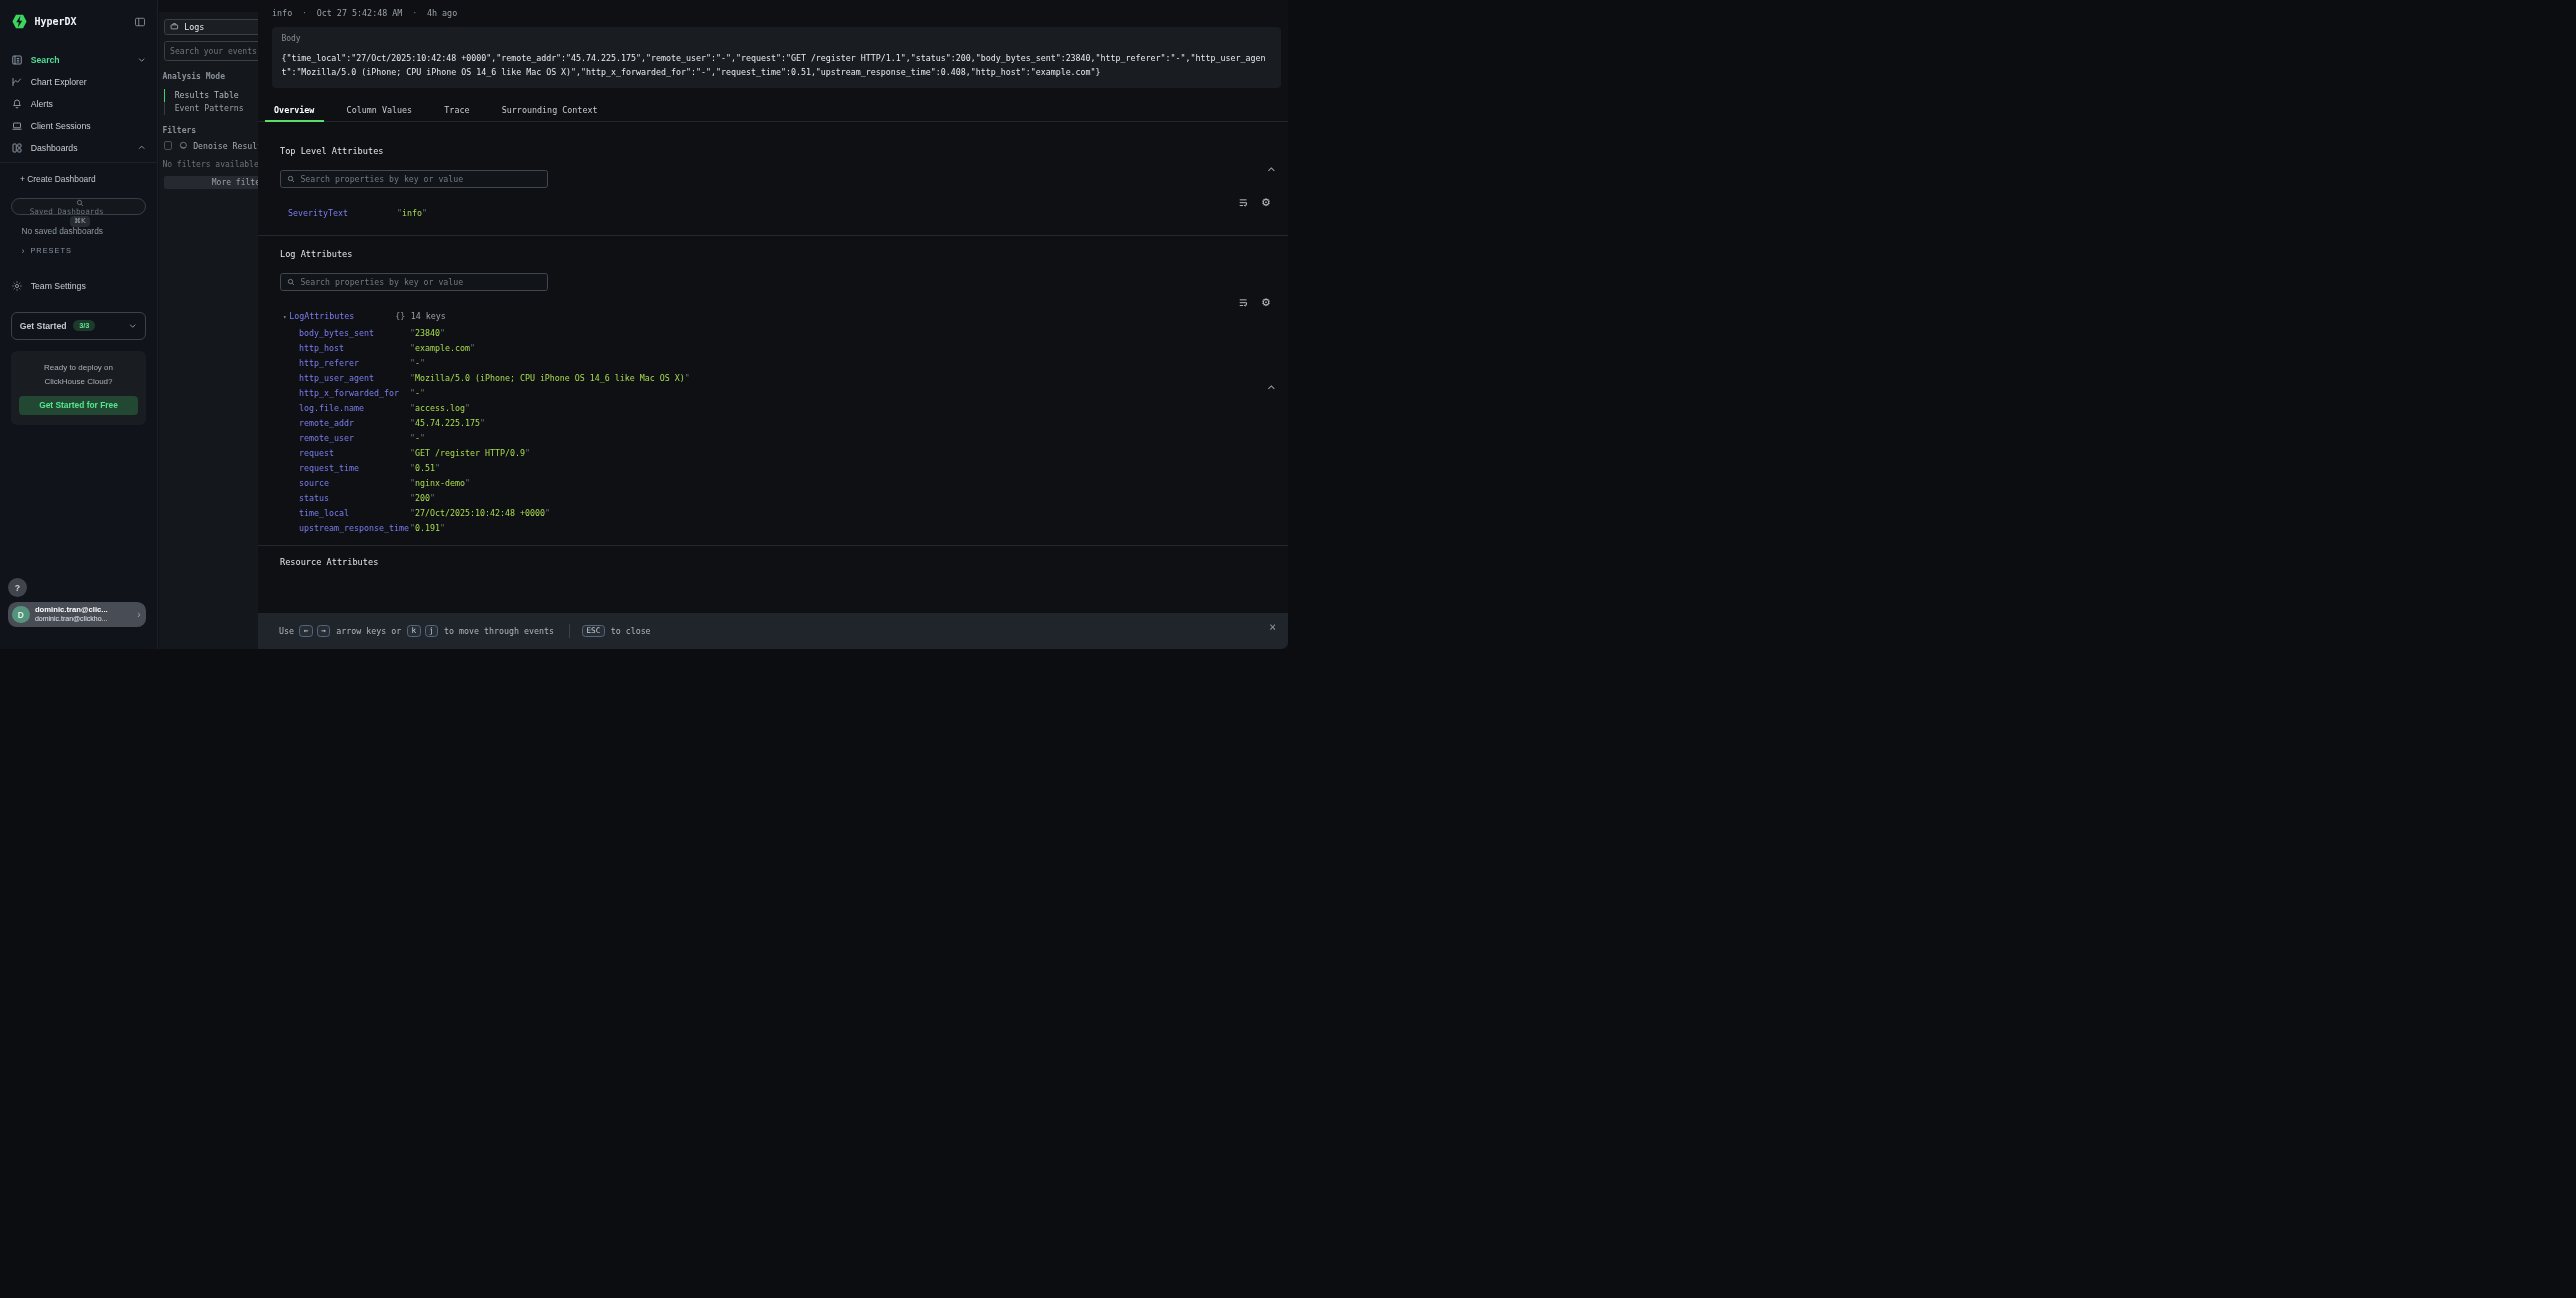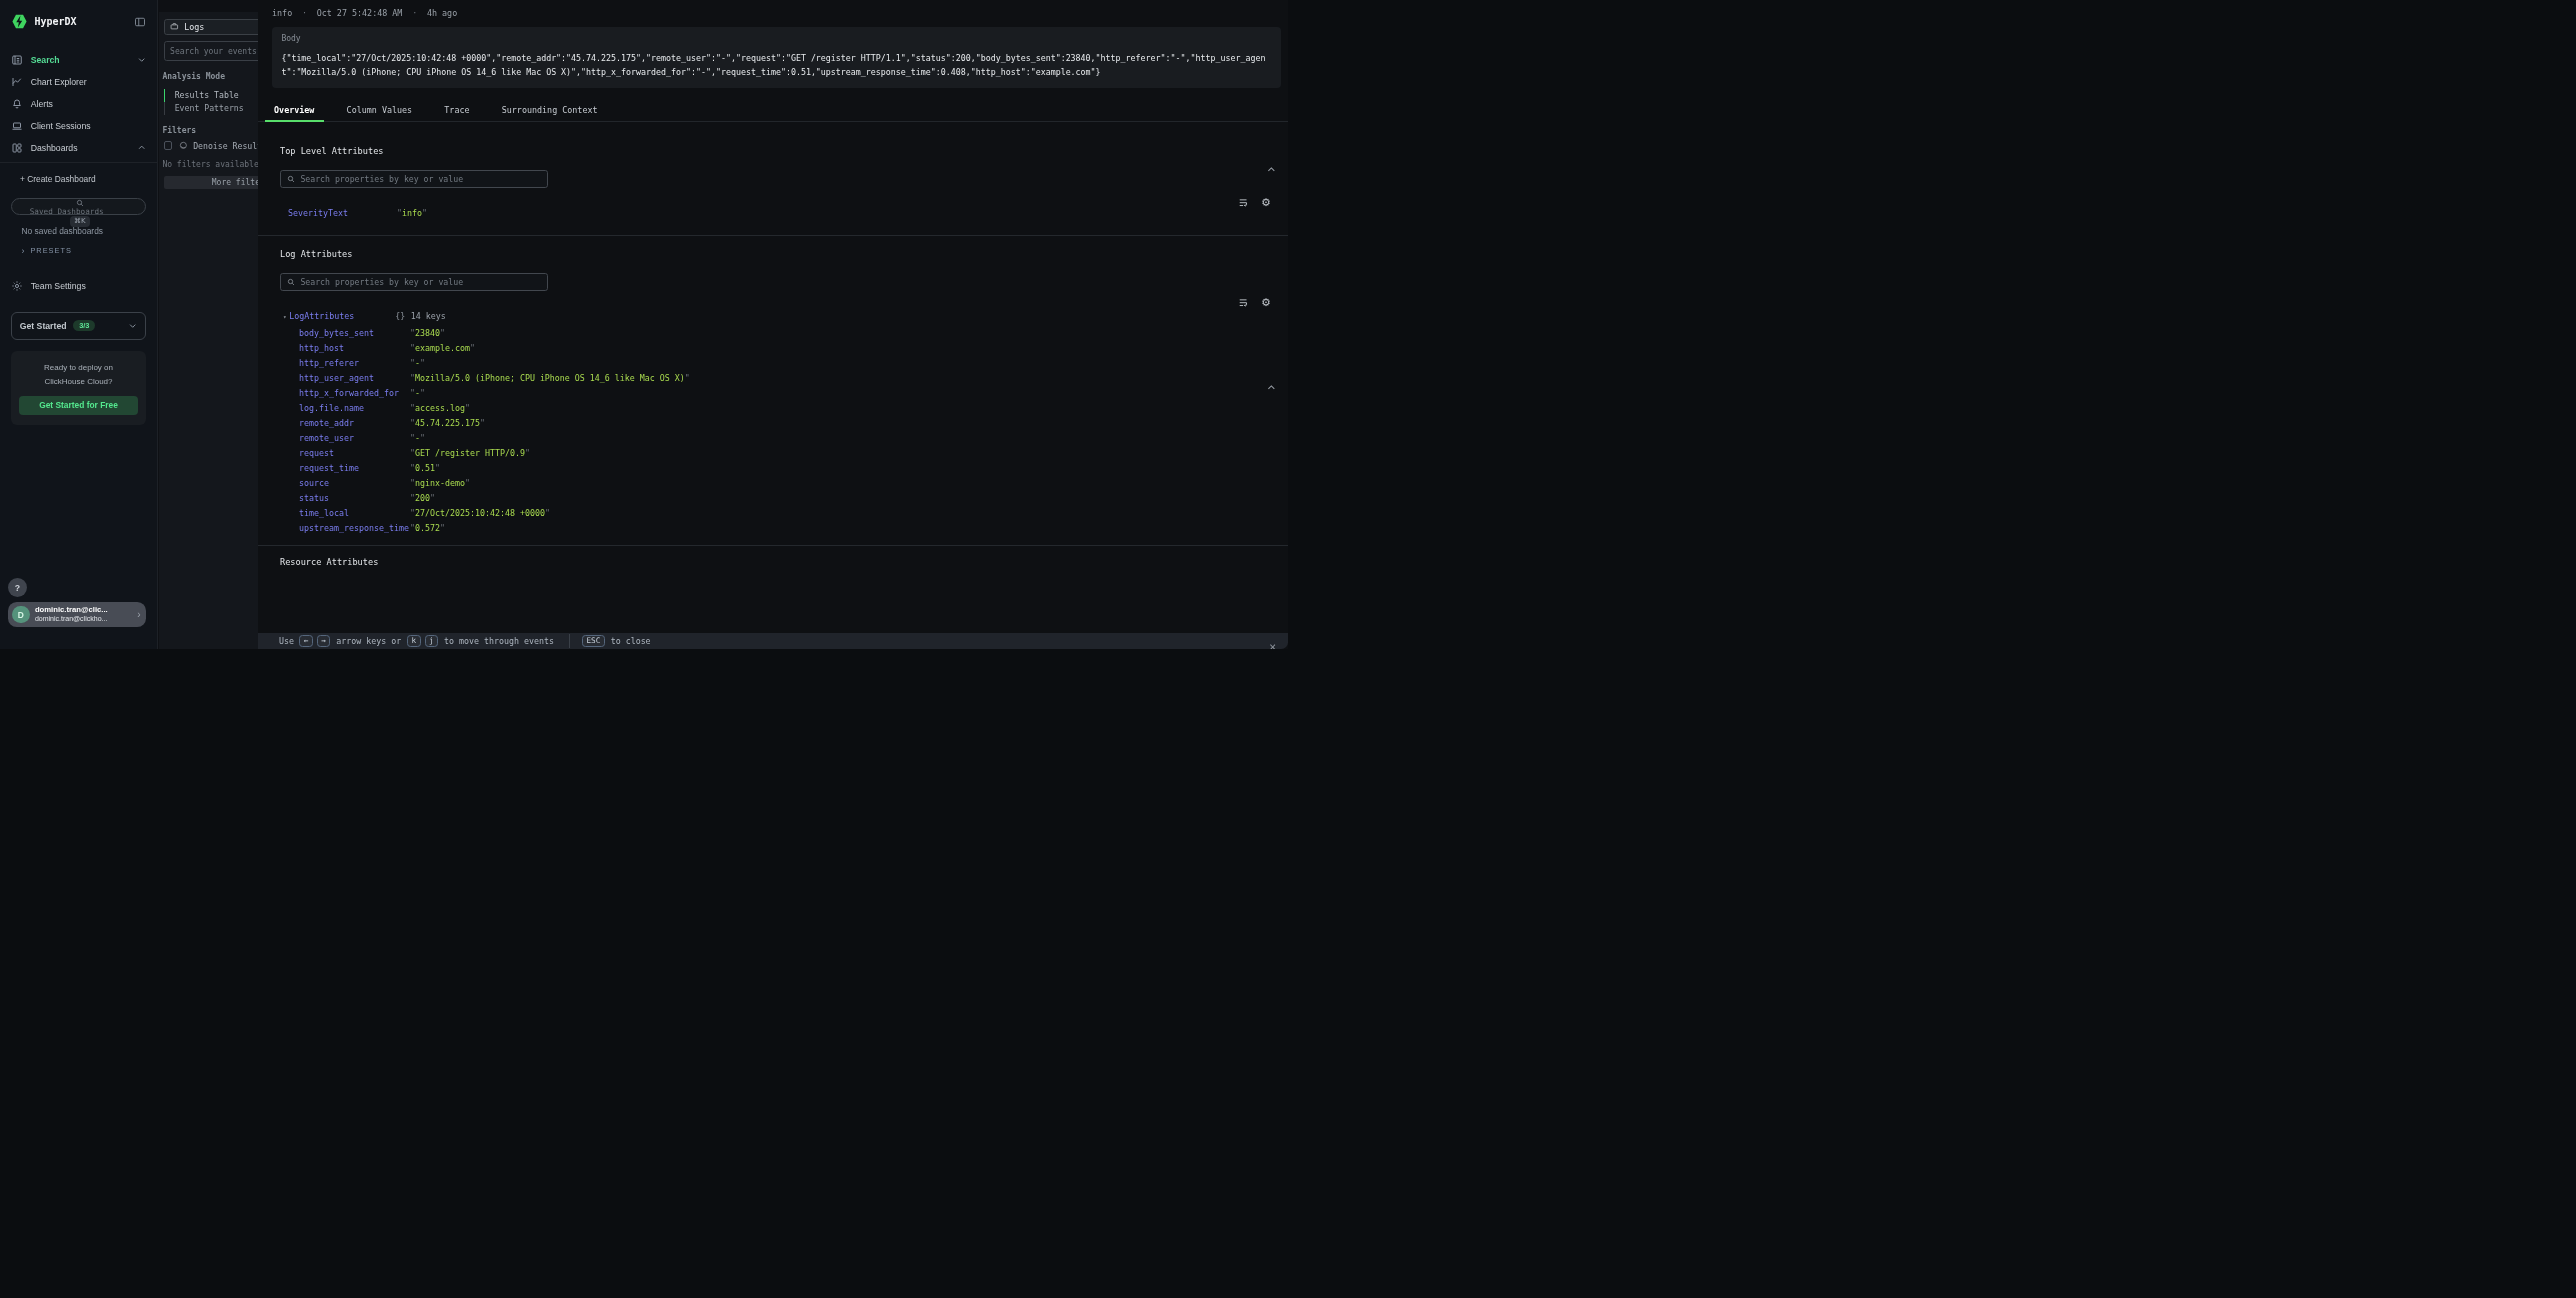--- a/index.html
+++ b/index.html
@@ -137,21 +137,21 @@
   .tla-rows { margin:17.5px 0 0 30px; }
   .tla-rows .kv-key { width:109px; }
   .hdivider { margin-top:14.8px; border-top:0.7px solid #24282d; }
   .tree-row { margin:20px 0 0 25px; display:flex; align-items:center; height:10px;
               font-family:"DejaVu Sans Mono",monospace; font-size:8.3px; cursor:pointer; }
   .tree-arrow { color:#8b9299; font-size:6px; margin-right:2.7px; }
   .tree-node { color:#7b7ef0; width:106px; }
   .tree-braces { color:#8f969e; margin-right:5.4px; }
   .tree-meta { color:#9aa1a9; }
   .la-rows { margin:4px 0 0 41px; }
-  .footer-bar { position:absolute; left:0; right:0; bottom:0; height:16px; background:#20242b;
+  .footer-bar { position:absolute; left:0; right:0; bottom:0; height:36px; background:#20242b;
                 border-radius:0 0 6.7px 0; display:flex; align-items:center; padding-left:21px;
                 font-family:"DejaVu Sans Mono",monospace; font-size:8.3px; color:#aeb7c1; }
   .fkbd { display:inline-flex; align-items:center; justify-content:center; min-width:12.8px;
           height:12.8px; padding:0 3.4px; border:0.7px solid #55667c; border-radius:3.4px;
           background:rgba(255,255,255,0.04); color:#c9d2dc; font-size:7.7px; margin:0 2px;
           cursor:pointer; }
   .ftxt { margin:0 4px; }
   .fsep { width:0.7px; height:13.4px; background:#3a4048; margin:0 10.7px; }
   .close-x { position:absolute; right:12px; top:7.4px; color:#8e949c; font-size:11.4px;
              cursor:pointer; }
@@ -473,21 +473,21 @@
         <div class="kv-row">
             <span class="kv-key">status</span>
             <span class="kv-val">200</span>
           </div>
         <div class="kv-row">
             <span class="kv-key">time_local</span>
             <span class="kv-val">27/Oct/2025:10:42:48 +0000</span>
           </div>
         <div class="kv-row">
             <span class="kv-key">upstream_response_time</span>
-            <span class="kv-val">0.572</span>
+            <span class="kv-val">0.191</span>
           </div>
       </div>
 
       <div class="hdivider" style="margin-top:9.4px"></div>
 
       <div class="section-title mono" style="margin-top:10.7px">Resource Attributes</div>
       <span class="collapse-chev" style="top:544px">
         <svg viewBox="0 0 18 18" width="10.7" height="10.7" fill="none" stroke="currentColor" stroke-width="1.7">
             <polyline points="4,11.5 9,6.5 14,11.5"></polyline>
           </svg>

